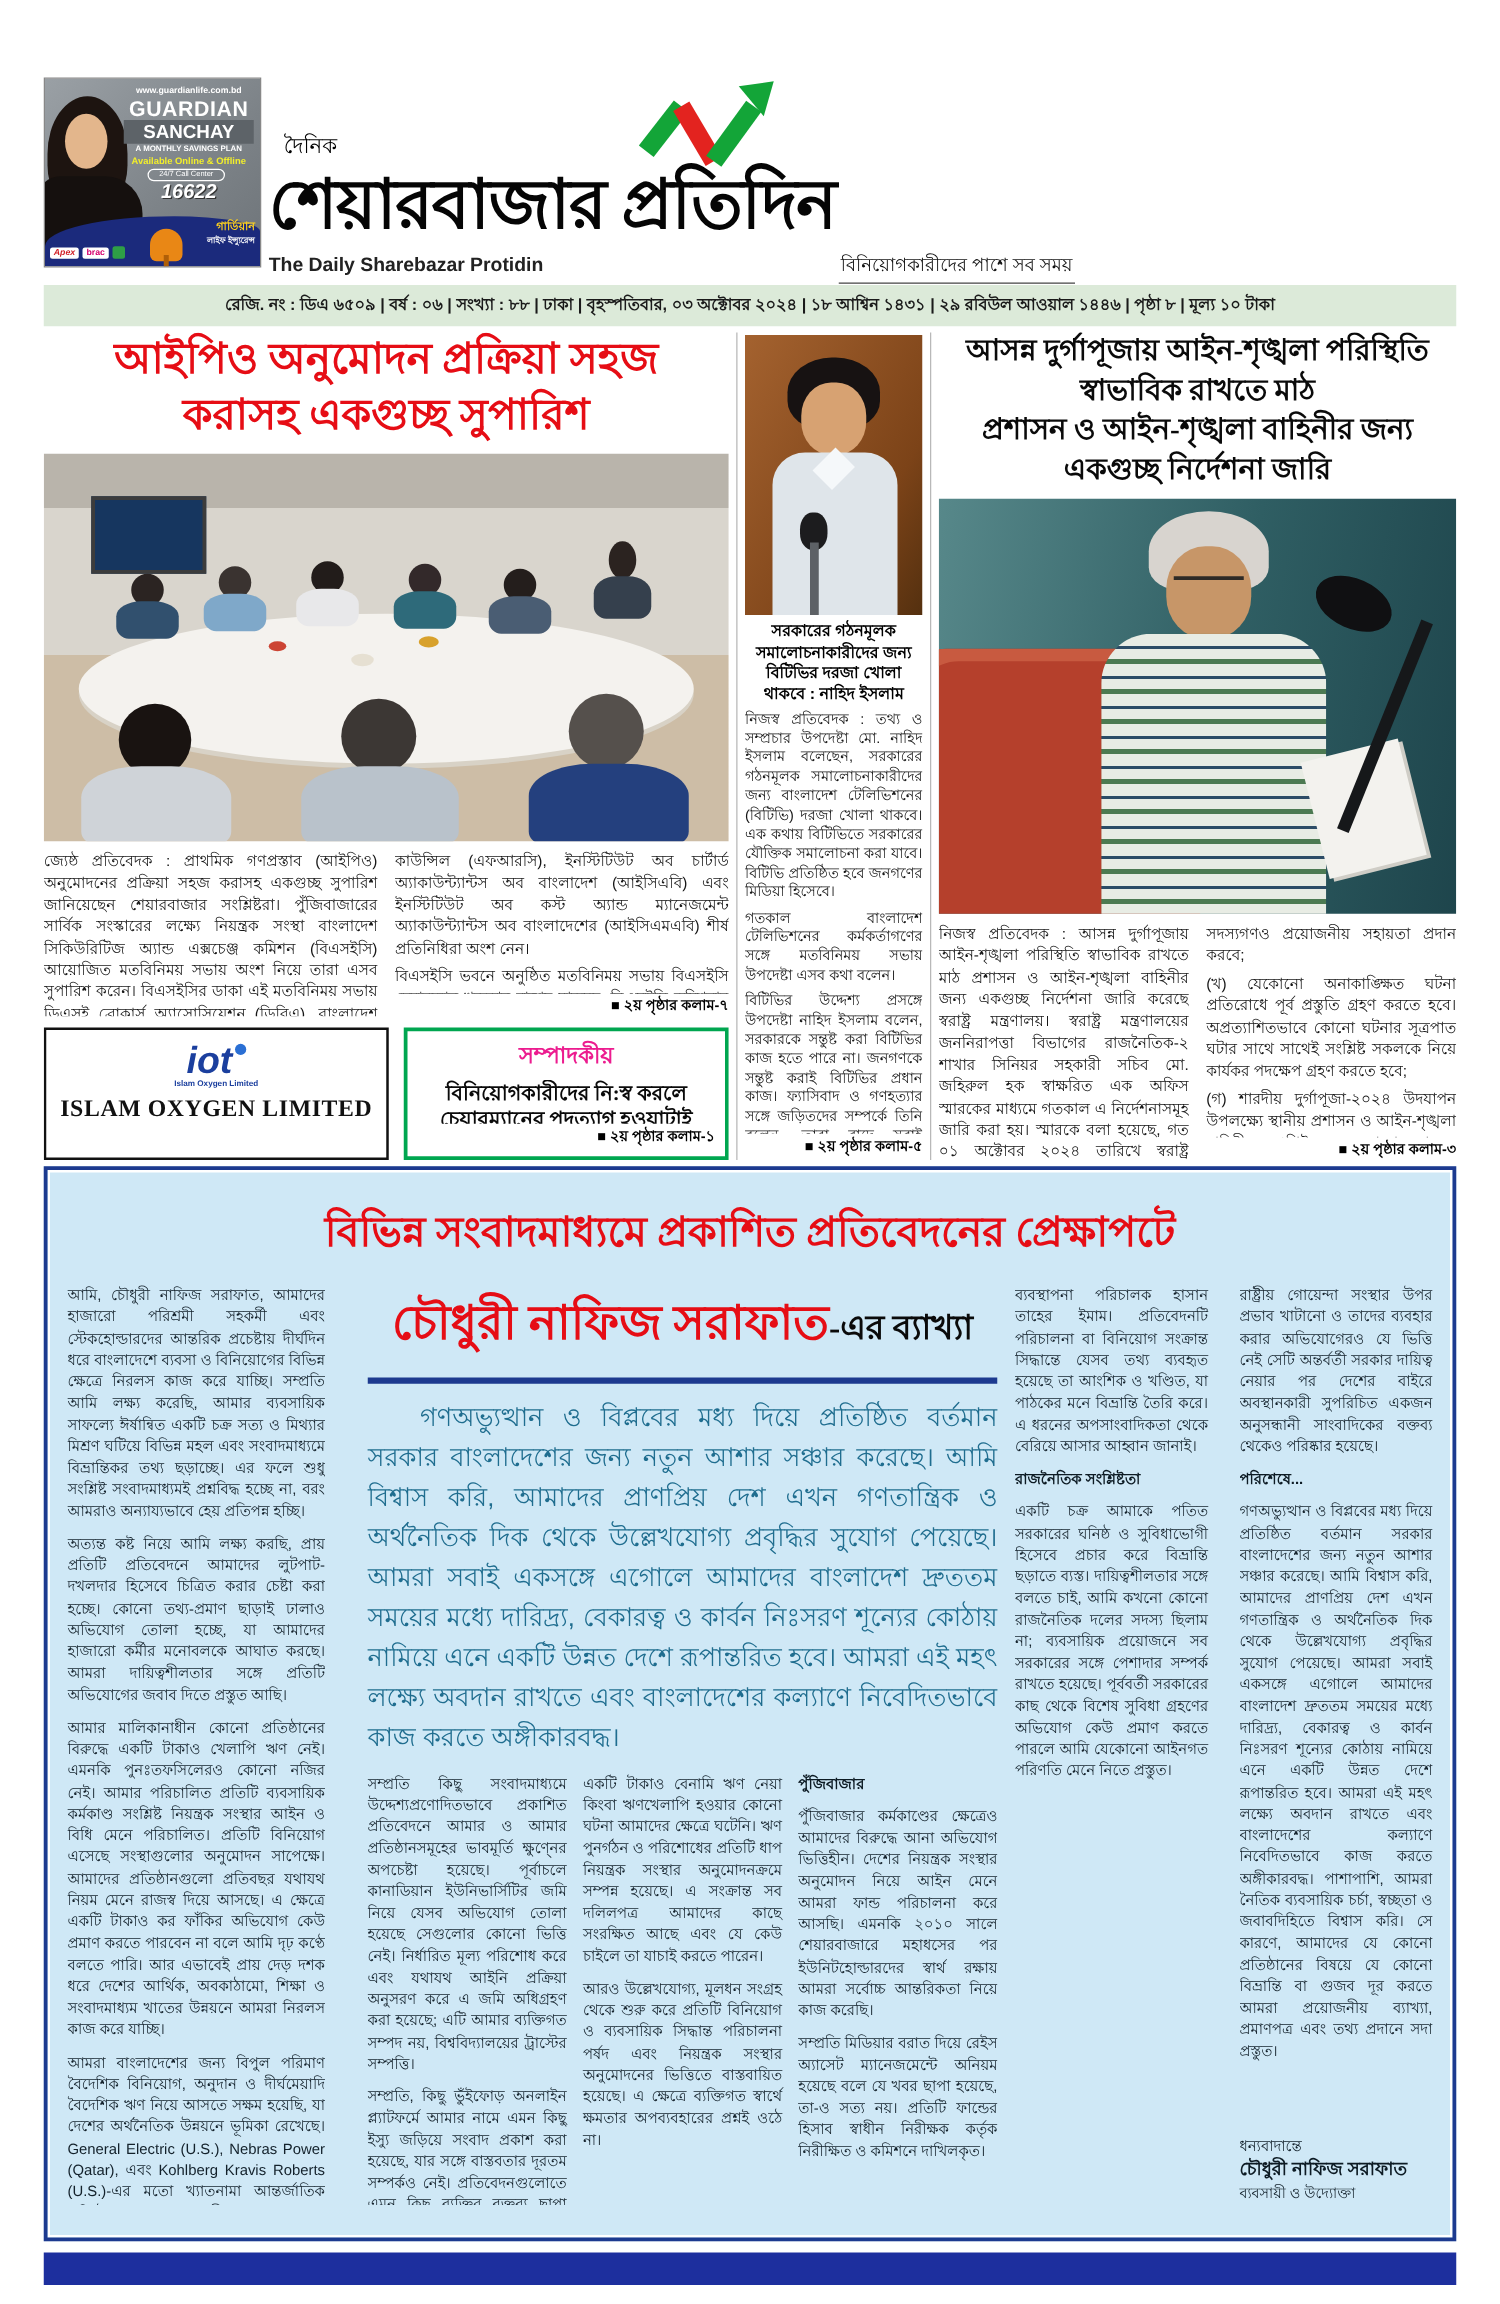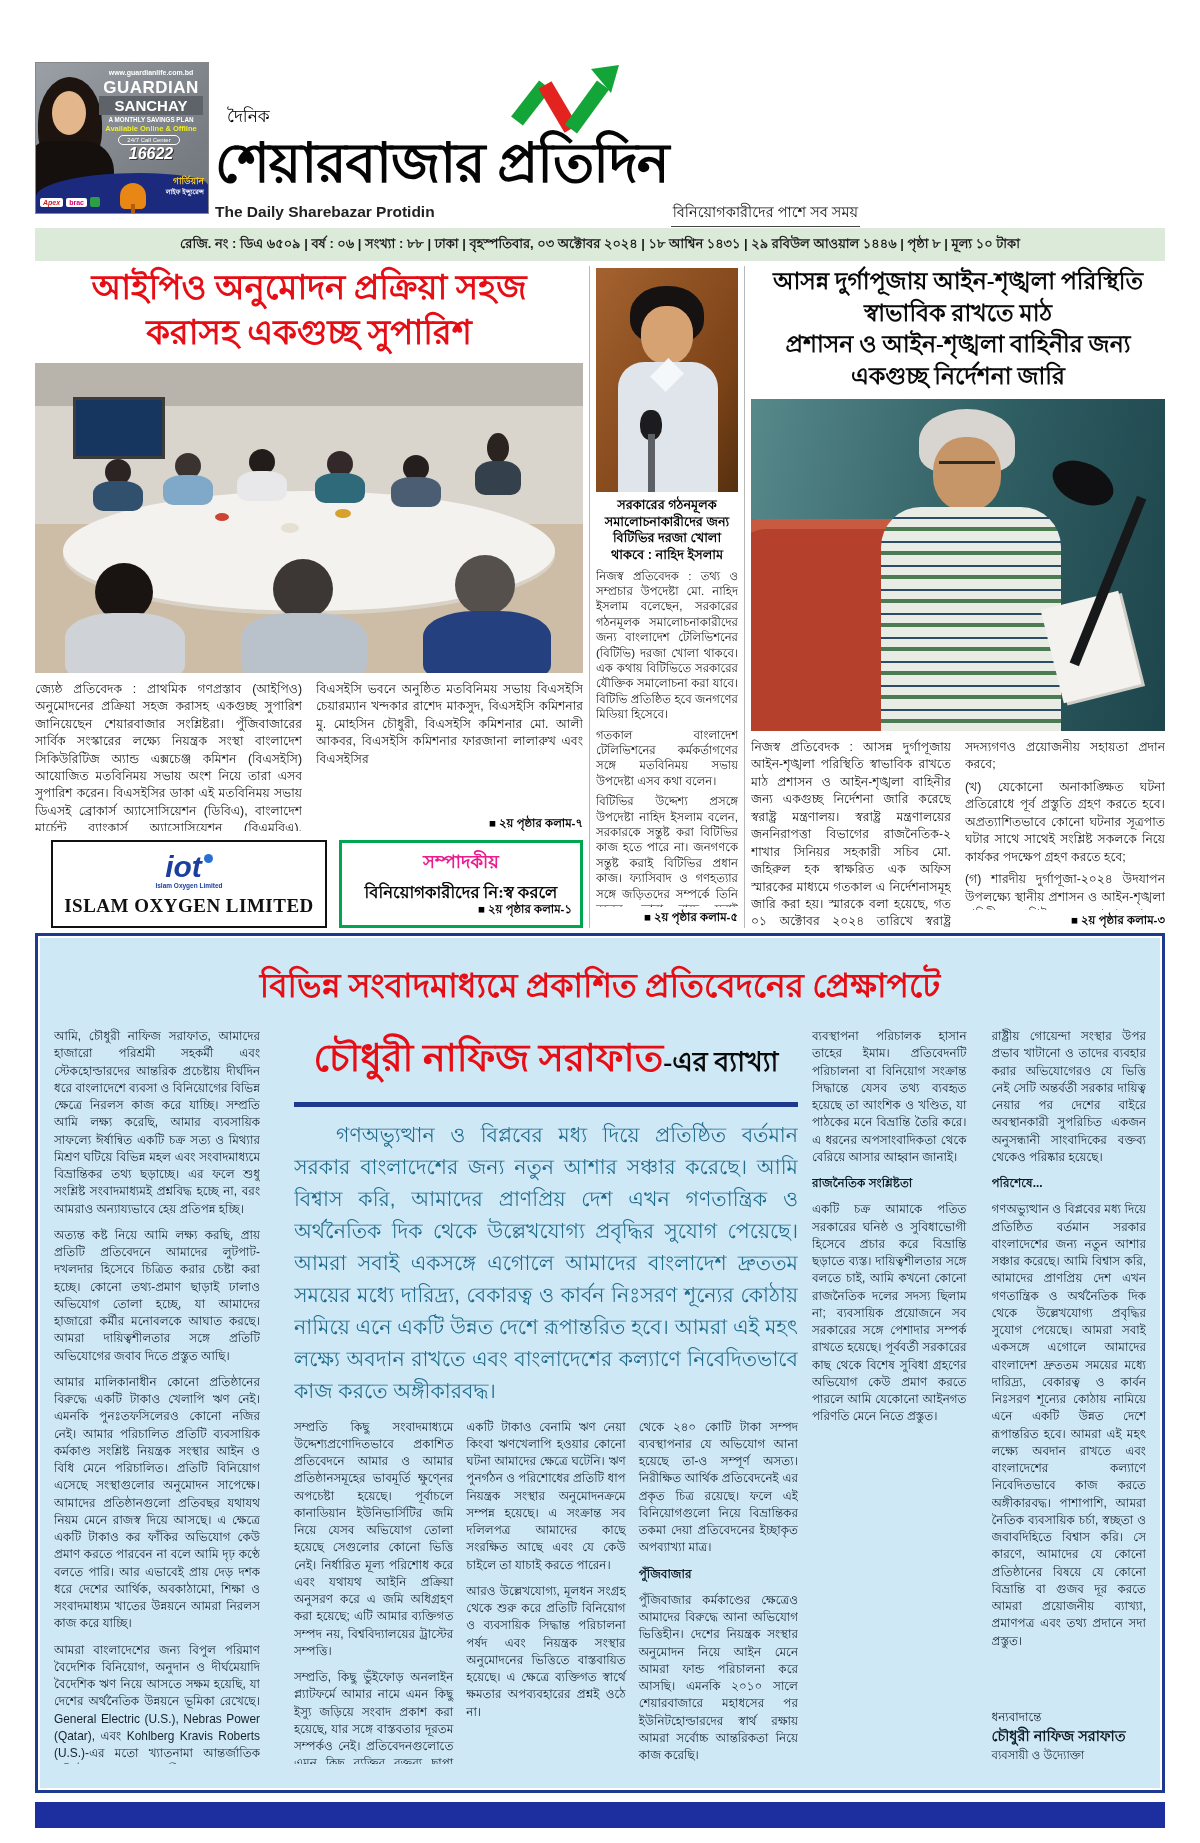--- a/index.html
+++ b/index.html
@@ -89,21 +89,21 @@
   .d-mic{position:absolute;left:300px;top:64px;width:64px;height:40px;background:#101012;border-radius:50%;transform:rotate(24deg);}
   .d-micstem{position:absolute;left:352px;top:92px;width:10px;height:180px;background:#16181a;transform:rotate(22deg);}
 
   .body-txt{font-size:12.3px;line-height:1.42;text-align:justify;color:#161616;overflow:hidden;}
   .body-txt p{margin:0 0 5px;}
   .tworow{display:flex;gap:14px;margin-top:8px;flex:1;overflow:hidden;}
   .tworow > div{flex:1;overflow:hidden;display:flex;flex-direction:column;}
   .fill{flex:1;overflow:hidden;}
   .jump{font-weight:bold;font-size:11.6px;text-align:right;color:#000;flex:none;padding-top:2px;}
 
-  .leftbottom{display:flex;gap:12px;margin-top:9px;height:88px;flex:none;margin-left:16px;}
+  .leftbottom{display:flex;gap:12px;margin-top:9px;height:106px;flex:none;}
   .oxybox{width:272px;flex:none;border:2px solid #111;background:#fff;text-align:center;position:relative;overflow:hidden;}
   .oxy-logo{margin-top:10px;font-size:30px;font-weight:bold;font-style:italic;color:#1b3f9e;line-height:1;}
   .oxy-dot{display:inline-block;width:9px;height:9px;border-radius:50%;background:#2a6fd4;margin-left:2px;transform:translateY(-14px);}
   .oxy-sub{font-size:6.5px;color:#1b3f9e;font-weight:bold;}
   .oxy-name{font-size:19px;font-weight:bold;font-family:"Liberation Serif",serif;letter-spacing:.5px;margin-top:6px;}
   .edbox{flex:1;border:3px solid #00a650;background:#fff;padding:5px 8px;display:flex;flex-direction:column;overflow:hidden;}
   .ed-label{color:#ec1c8f;font-weight:bold;font-size:18px;text-align:center;}
   .ed-head{font-size:16.5px;font-weight:bold;text-align:center;line-height:1.3;color:#0a0a0a;margin-top:3px;
            font-family:"Liberation Serif",serif;}
 
@@ -218,20 +218,21 @@
         <div style="position:absolute;left:246px;top:160px;width:18px;height:10px;background:#e6e0d2;border-radius:50%;"></div>
       </div>
       <div class="tworow body-txt">
         <div>
           <div class="fill">
               <p>জ্যেষ্ঠ প্রতিবেদক : প্রাথমিক গণপ্রস্তাব (আইপিও) অনুমোদনের প্রক্রিয়া সহজ করাসহ একগুচ্ছ সুপারিশ জানিয়েছেন শেয়ারবাজার সংশ্লিষ্টরা। পুঁজিবাজারের সার্বিক সংস্কারের লক্ষ্যে নিয়ন্ত্রক সংস্থা বাংলাদেশ সিকিউরিটিজ অ্যান্ড এক্সচেঞ্জ কমিশন (বিএসইসি) আয়োজিত মতবিনিময় সভায় অংশ নিয়ে তারা এসব সুপারিশ করেন। বিএসইসির ডাকা এই মতবিনিময় সভায় ডিএসই ব্রোকার্স অ্যাসোসিয়েশন (ডিবিএ), বাংলাদেশ মার্চেন্ট ব্যাংকার্স অ্যাসোসিয়েশন (বিএমবিএ), অ্যাসোসিয়েশন অব ক্রেডিট রেটিং এজেন্সি অব বাংলাদেশ (এসিআরএবি), বাংলাদেশ অ্যাসোসিয়েশন অব পাবলিকলি লিস্টেড কোম্পানিজ (বিএপিএলসি), ফাইন্যান্সিয়াল রিপোর্টিং</p>
             </div>
         </div>
         <div>
           <div class="fill">
+            <p>কাউন্সিল (এফআরসি), ইনস্টিটিউট অব চার্টার্ড অ্যাকাউন্ট্যান্টস অব বাংলাদেশ (আইসিএবি) এবং ইনস্টিটিউট অব কস্ট অ্যান্ড ম্যানেজমেন্ট অ্যাকাউন্ট্যান্টস অব বাংলাদেশের (আইসিএমএবি) শীর্ষ প্রতিনিধিরা অংশ নেন।</p>
             <p>বিএসইসি ভবনে অনুষ্ঠিত মতবিনিময় সভায় বিএসইসি চেয়ারম্যান খন্দকার রাশেদ মাকসুদ, বিএসইসি কমিশনার মু. মোহসিন চৌধুরী, বিএসইসি কমিশনার মো. আলী আকবর, বিএসইসি কমিশনার ফারজানা লালারুখ এবং বিএসইসির</p>
           </div>
           <div class="jump">■ ২য় পৃষ্ঠার কলাম-৭</div>
         </div>
       </div>
       <div class="leftbottom">
         <div class="oxybox">
           <div class="oxy-logo"><span>iot</span><span class="oxy-dot"></span></div>
           <div class="oxy-sub">Islam Oxygen Limited</div>
           <div class="oxy-name">ISLAM OXYGEN LIMITED</div>
@@ -323,21 +324,20 @@
         <div class="st-midcols smalltxt">
           <div>
             <p>সম্প্রতি কিছু সংবাদমাধ্যমে উদ্দেশ্যপ্রণোদিতভাবে প্রকাশিত প্রতিবেদনে আমার ও আমার প্রতিষ্ঠানসমূহের ভাবমূর্তি ক্ষুণ্নের অপচেষ্টা হয়েছে। পূর্বাচলে কানাডিয়ান ইউনিভার্সিটির জমি নিয়ে যেসব অভিযোগ তোলা হয়েছে সেগুলোর কোনো ভিত্তি নেই। নির্ধারিত মূল্য পরিশোধ করে এবং যথাযথ আইনি প্রক্রিয়া অনুসরণ করে এ জমি অধিগ্রহণ করা হয়েছে; এটি আমার ব্যক্তিগত সম্পদ নয়, বিশ্ববিদ্যালয়ের ট্রাস্টের সম্পত্তি।</p>
             <p>সম্প্রতি, কিছু ভুঁইফোড় অনলাইন প্ল্যাটফর্মে আমার নামে এমন কিছু ইস্যু জড়িয়ে সংবাদ প্রকাশ করা হয়েছে, যার সঙ্গে বাস্তবতার দূরতম সম্পর্কও নেই। প্রতিবেদনগুলোতে এমন কিছু ব্যক্তির বক্তব্য ছাপা হয়েছে, যারা কখনোই আমাদের কোনো প্রতিষ্ঠানের সঙ্গে যুক্ত ছিলেন না।</p>
           </div>
           <div>
             <p>একটি টাকাও বেনামি ঋণ নেয়া কিংবা ঋণখেলাপি হওয়ার কোনো ঘটনা আমাদের ক্ষেত্রে ঘটেনি। ঋণ পুনর্গঠন ও পরিশোধের প্রতিটি ধাপ নিয়ন্ত্রক সংস্থার অনুমোদনক্রমে সম্পন্ন হয়েছে। এ সংক্রান্ত সব দলিলপত্র আমাদের কাছে সংরক্ষিত আছে এবং যে কেউ চাইলে তা যাচাই করতে পারেন।</p>
             <p>আরও উল্লেখযোগ্য, মূলধন সংগ্রহ থেকে শুরু করে প্রতিটি বিনিয়োগ ও ব্যবসায়িক সিদ্ধান্ত পরিচালনা পর্ষদ এবং নিয়ন্ত্রক সংস্থার অনুমোদনের ভিত্তিতে বাস্তবায়িত হয়েছে। এ ক্ষেত্রে ব্যক্তিগত স্বার্থে ক্ষমতার অপব্যবহারের প্রশ্নই ওঠে না।</p>
           </div>
           <div>
-            <p>থেকে ২৪০ কোটি টাকা সম্পদ ব্যবস্থাপনার যে অভিযোগ আনা হয়েছে তা-ও সম্পূর্ণ অসত্য। নিরীক্ষিত আর্থিক প্রতিবেদনেই এর প্রকৃত চিত্র রয়েছে। ফলে এই বিনিয়োগগুলো নিয়ে বিভ্রান্তিকর তকমা দেয়া প্রতিবেদনের ইচ্ছাকৃত অপব্যাখ্যা মাত্র।</p>
             <p class="subhead">পুঁজিবাজার</p>
             <p>পুঁজিবাজার কর্মকাণ্ডের ক্ষেত্রেও আমাদের বিরুদ্ধে আনা অভিযোগ ভিত্তিহীন। দেশের নিয়ন্ত্রক সংস্থার অনুমোদন নিয়ে আইন মেনে আমরা ফান্ড পরিচালনা করে আসছি। এমনকি ২০১০ সালে শেয়ারবাজারে মহাধসের পর ইউনিটহোল্ডারদের স্বার্থ রক্ষায় আমরা সর্বোচ্চ আন্তরিকতা নিয়ে কাজ করেছি।</p>
             <p>সম্প্রতি মিডিয়ার বরাত দিয়ে রেইস অ্যাসেট ম্যানেজমেন্টে অনিয়ম হয়েছে বলে যে খবর ছাপা হয়েছে, তা-ও সত্য নয়। প্রতিটি ফান্ডের হিসাব স্বাধীন নিরীক্ষক কর্তৃক নিরীক্ষিত ও কমিশনে দাখিলকৃত।</p>
           </div>
         </div>
       </div>
 
       <div class="st-colright smalltxt">
         <div>
           <div class="fill">

